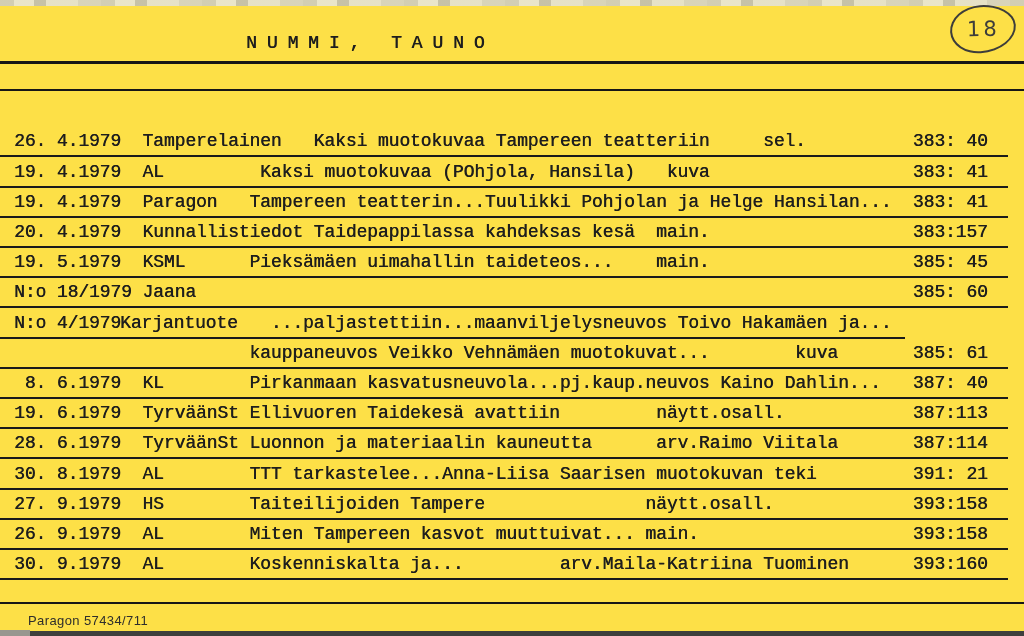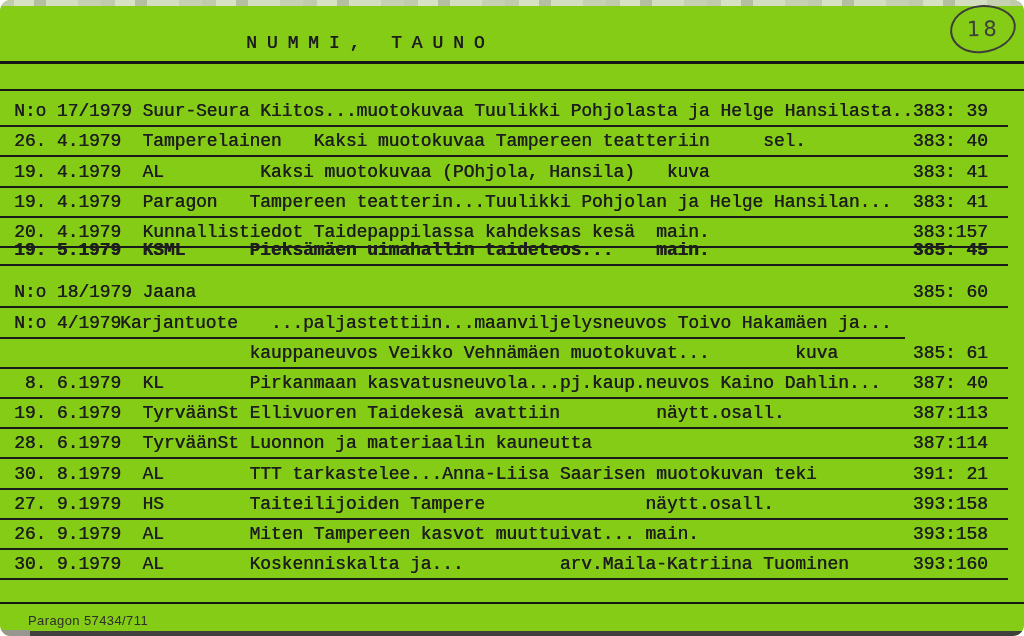--- a/index.html
+++ b/index.html
@@ -1,23 +1,22 @@
 <!DOCTYPE html>
 <html><head>
 <meta charset="utf-8">
 <style>
   html,body{margin:0;padding:0;}
   #page{
     position:relative;
     width:1024px;height:636px;
-    background:#84cc16;
+    background:#fde047;
     overflow:hidden;
     font-family:"Liberation Mono","DejaVu Sans Mono",monospace;
     color:#1e1e1e;
-    border-radius:11px;
   }
   
   #scan-edge{
     position:absolute;left:0;top:0;width:1024px;height:6px;
     background:repeating-linear-gradient(90deg,
       #cbcbc6 0 14px,#e6e6e1 14px 34px,#bdbdb8 34px 46px,
       #e2e2dd 46px 78px,#d2d2cd 78px 101px);
     opacity:.85;
   }
   .title{
@@ -66,26 +65,20 @@
   <div class="title">NUMMI, TAUNO</div>
 
   <div class="badge">
     <span>18</span>
   </div>
 
   <div class="rule" id="rule-a"></div>
   <div class="rule" id="rule-b"></div>
 
   <div id="rows">
-      <div class="row" style="top: 95px; width: 1008px;">
-        <span class="cell" style="left: 14px;">N:o 17/1979</span>
-        <span class="cell" style="left: 142.4px;">Suur-Seura</span>
-        <span class="cell" style="left: 260.1px;">Kiitos...muotokuvaa Tuulikki Pohjolasta ja Helge Hansilasta..</span>
-        <span class="cell" style="left: 912.8px;">383: 39</span>
-      </div>
       <div class="row" style="top: 125.2px; width: 1008px;">
         <span class="cell" style="left: 14px;">26. 4.1979</span>
         <span class="cell" style="left: 142.4px;">Tamperelainen</span>
         <span class="cell" style="left: 313.6px;">Kaksi muotokuvaa Tampereen teatteriin</span>
         <span class="cell" style="left: 763px;">sel.</span>
         <span class="cell" style="left: 912.8px;">383: 40</span>
       </div>
       <div class="row" style="top: 155.4px; width: 1008px;">
         <span class="cell" style="left: 14px;">19. 4.1979</span>
         <span class="cell" style="left: 142.4px;">AL</span>
@@ -99,21 +92,21 @@
         <span class="cell" style="left: 249.4px;">Tampereen teatterin...Tuulikki Pohjolan ja Helge Hansilan...</span>
         <span class="cell" style="left: 912.8px;">383: 41</span>
       </div>
       <div class="row" style="top: 215.8px; width: 1008px;">
         <span class="cell" style="left: 14px;">20. 4.1979</span>
         <span class="cell" style="left: 142.4px;">Kunnallistiedot</span>
         <span class="cell" style="left: 313.6px;">Taidepappilassa kahdeksas kesä</span>
         <span class="cell" style="left: 656px;">main.</span>
         <span class="cell" style="left: 912.8px;">383:157</span>
       </div>
-      <div class="row" style="top: 234px; width: 1008px; font-weight: bold;">
+      <div class="row" style="top: 246px; width: 1008px;">
         <span class="cell" style="left: 14px;">19. 5.1979</span>
         <span class="cell" style="left: 142.4px;">KSML</span>
         <span class="cell" style="left: 249.4px;">Pieksämäen uimahallin taideteos...</span>
         <span class="cell" style="left: 656px;">main.</span>
         <span class="cell" style="left: 912.8px;">385: 45</span>
       </div>
       <div class="row" style="top: 276.2px; width: 1008px;">
         <span class="cell" style="left: 14px;">N:o 18/1979</span>
         <span class="cell" style="left: 142.4px;">Jaana</span>
         <span class="cell" style="left: 912.8px;">385: 60</span>
@@ -138,20 +131,21 @@
         <span class="cell" style="left: 14px;">19. 6.1979</span>
         <span class="cell" style="left: 142.4px;">TyrväänSt</span>
         <span class="cell" style="left: 249.4px;">Ellivuoren Taidekesä avattiin</span>
         <span class="cell" style="left: 656px;">näytt.osall.</span>
         <span class="cell" style="left: 912.8px;">387:113</span>
       </div>
       <div class="row" style="top: 427.2px; width: 1008px;">
         <span class="cell" style="left: 14px;">28. 6.1979</span>
         <span class="cell" style="left: 142.4px;">TyrväänSt</span>
         <span class="cell" style="left: 249.4px;">Luonnon ja materiaalin kauneutta</span>
+        <span class="cell" style="left: 656px;">arv.Raimo Viitala</span>
         <span class="cell" style="left: 912.8px;">387:114</span>
       </div>
       <div class="row" style="top: 457.4px; width: 1008px;">
         <span class="cell" style="left: 14px;">30. 8.1979</span>
         <span class="cell" style="left: 142.4px;">AL</span>
         <span class="cell" style="left: 249.4px;">TTT tarkastelee...Anna-Liisa Saarisen muotokuvan teki</span>
         <span class="cell" style="left: 912.8px;">391: 21</span>
       </div>
       <div class="row" style="top: 487.6px; width: 1008px;">
         <span class="cell" style="left: 14px;">27. 9.1979</span>

